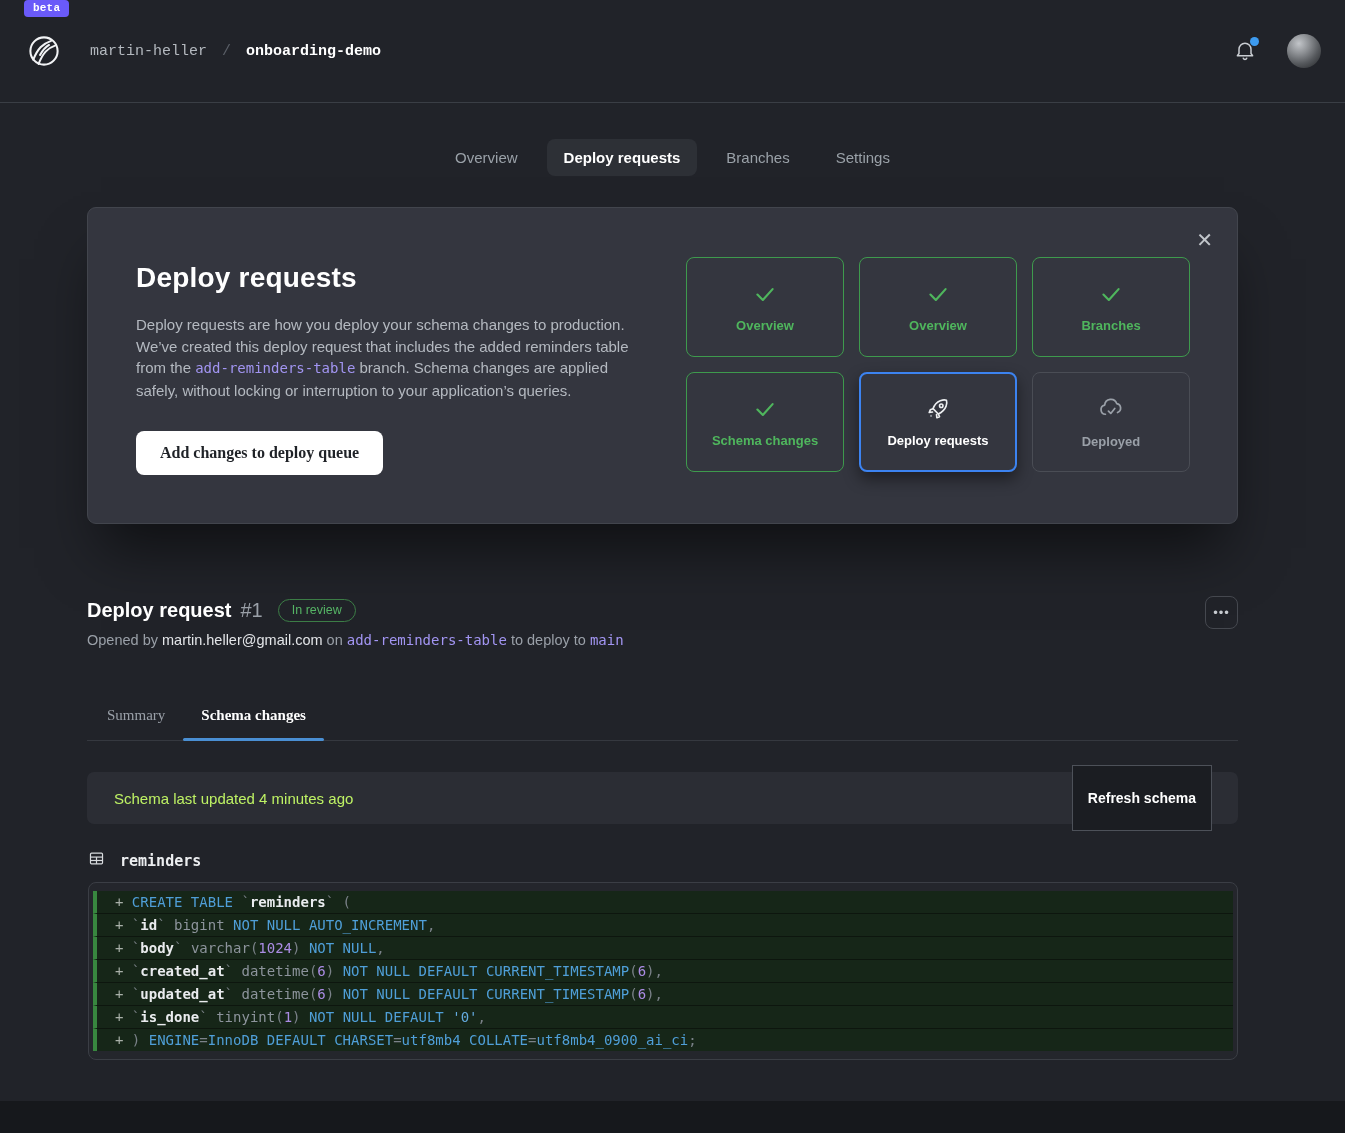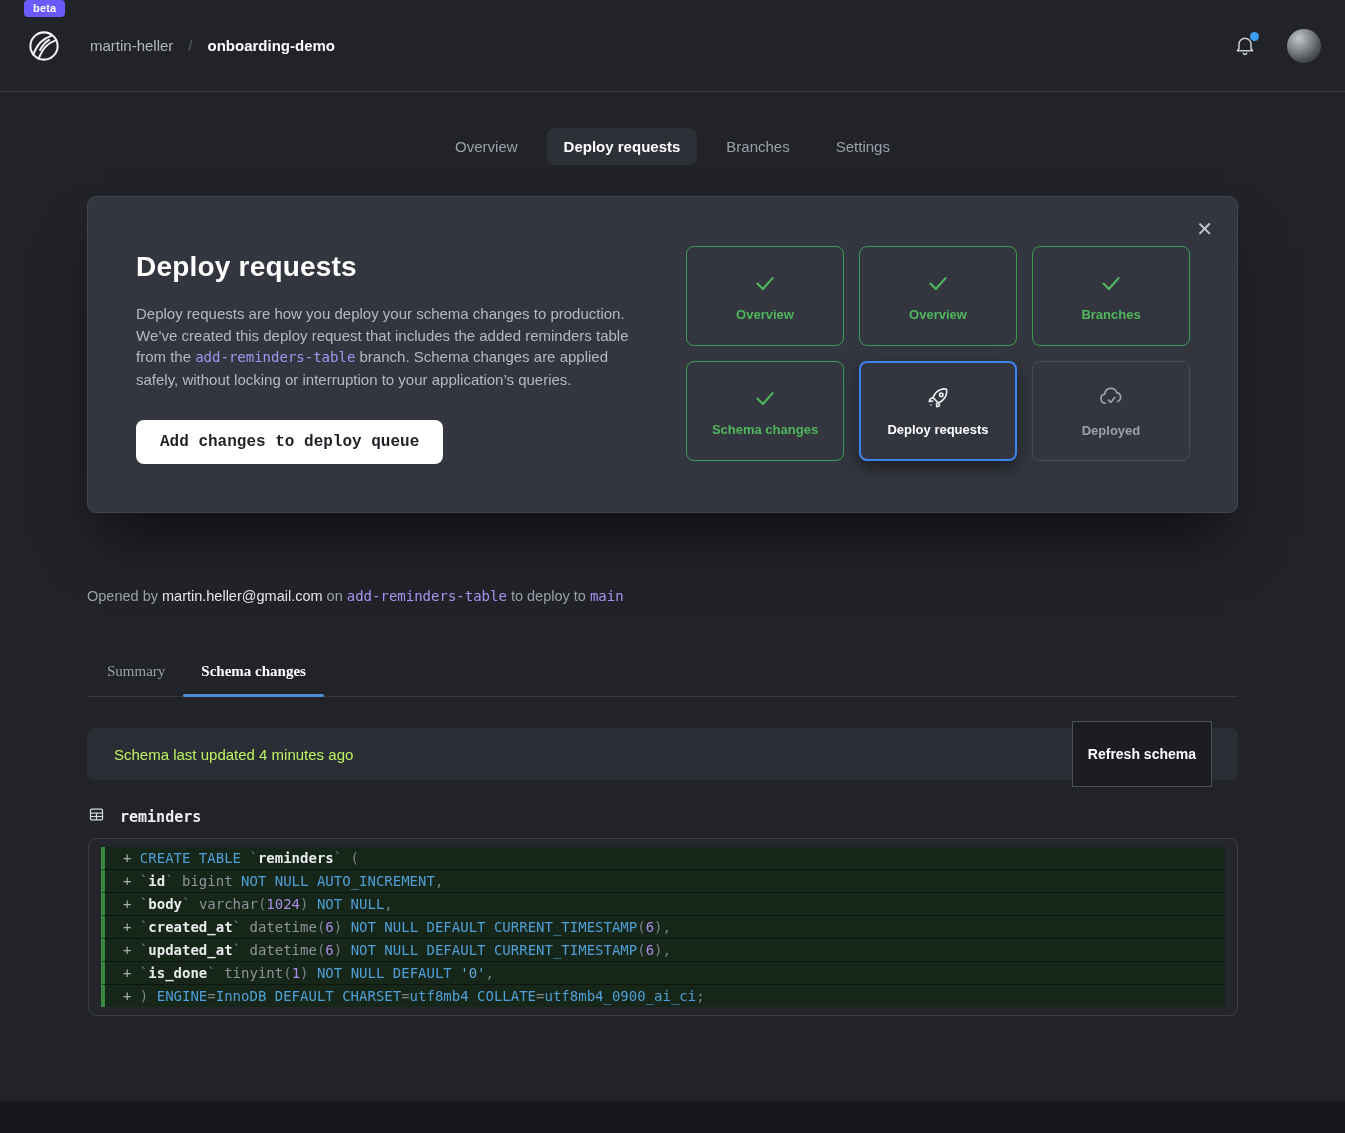--- a/index.html
+++ b/index.html
@@ -8,23 +8,24 @@
     height:1133px;
     background:#16181c;
     font-family:"Liberation Sans", sans-serif;
     color:#e8eaed;
     overflow:hidden;
   }
   .page { height:1101px; background:#212329; }
 
   
   .header {
-    height:92px; display:flex; align-items:center;
+    height:103px; display:flex; align-items:center;
     padding:0 24px; border-bottom:1px solid #3a3e45; position:relative;
     background:#212329;
+    font-family:Liberation Mono, monospace;
   }
   .beta-badge {
     position:absolute; top:0; left:24px;
     background:#6a5af9; color:#fff; font-size:11px; font-weight:700;
     padding:2px 9px 3px; border-radius:4px; letter-spacing:.2px;
   }
   .logo { width:40px; height:40px; margin-right:26px; display:flex; align-items:center; justify-content:center; }
   .crumb-org { color:#b3b8be; font-size:15px; }
   .crumb-sep { color:#5a5f67; font-size:15px; margin:0 15px; }
   .crumb-db  { color:#ffffff; font-size:15px; font-weight:600; }
@@ -59,21 +60,21 @@
   }
   .onboard-left { width:502px; margin-right:auto; }
   .onboard-title { font-size:28px; font-weight:700; color:#fff; margin:6px 0 20px; letter-spacing:.2px; }
   .onboard-desc { font-size:15px; line-height:21.5px; color:#b4b9c0; margin-bottom:30px; }
   .mono-branch {
     font-family:"DejaVu Sans Mono", monospace; color:#a295f2; font-size:14px;
   }
   .cta-btn {
     background:#ffffff; color:#1f2227; border:none; border-radius:8px;
     font-size:16px; font-weight:700; padding:13px 24px; cursor:pointer;
-    font-family:Liberation Mono, monospace;
+    font-family:Liberation Serif, serif;
   }
   .steps-grid {
     width:503px; display:grid; grid-template-columns:repeat(3,158px);
     gap:15px; align-content:start; margin-top:1px;
   }
   .step {
     height:100px; border-radius:8px; display:flex; flex-direction:column;
     align-items:center; justify-content:center; gap:11px;
     font-size:13px; font-weight:600; cursor:pointer; background:transparent;
   }
@@ -128,21 +129,21 @@
   
   .table-title { margin:26px 0 0 88px; display:flex; align-items:center; gap:15px; }
   .table-name {
     font-family:"DejaVu Sans Mono", monospace; font-size:15px; font-weight:700; color:#eceef0;
   }
 
   
   .code-block {
     width:1150px; margin:11px 0 0 88px;
     border:1px solid #3b3e45; border-radius:8px; background:#24262c;
-    padding:8px 12px; overflow:hidden;
+    padding:8px 4px; overflow:hidden;
   }
   .code-line {
     background:#162618; border-left:4px solid #38873f;
     font-family:"DejaVu Sans Mono", monospace; font-size:14px; line-height:18px;
     padding:2px 12px 2px 18px; border-bottom:1px solid rgba(0,0,0,.4);
     white-space:pre;
   }
   .code-line:last-child { border-bottom:none; }
   .seg-plus { color:#a9b0a9; }
   .seg-kw   { color:#4f9fd8; }
@@ -247,20 +248,26 @@
               <path d="M7.2 16.5a4 4 0 0 1-.6-7.9 5.3 5.3 0 0 1 10.3-1.3 4 4 0 0 1 .7 7.7"></path>
               <path d="M9.8 13.8l2 2 3.4-4.2"></path>
             </svg>
           </span>
           <div>Deployed</div>
         </div>
       </div>
   </div>
 
   <div class="dr-section">
+    <div class="dr-title-row">
+      <span class="dr-title">Deploy request</span>
+      <span class="dr-number">#1</span>
+      <span class="status-badge">In review</span>
+      <button class="menu-btn">•••</button>
+    </div>
     <div class="dr-opened"><span>Opened by </span><span class="email">martin.heller@gmail.com</span><span> on </span><span class="mono-branch">add-reminders-table</span><span> to deploy to </span><span class="mono-branch">main</span></div>
   </div>
 
   <div class="detail-tabs" id="detail-tabs">
       <div class="dtab">Summary</div>
       <div class="dtab active">Schema changes</div>
     </div>
 
   <div class="schema-bar">
     <span class="schema-status">Schema last updated 4 minutes ago</span>

